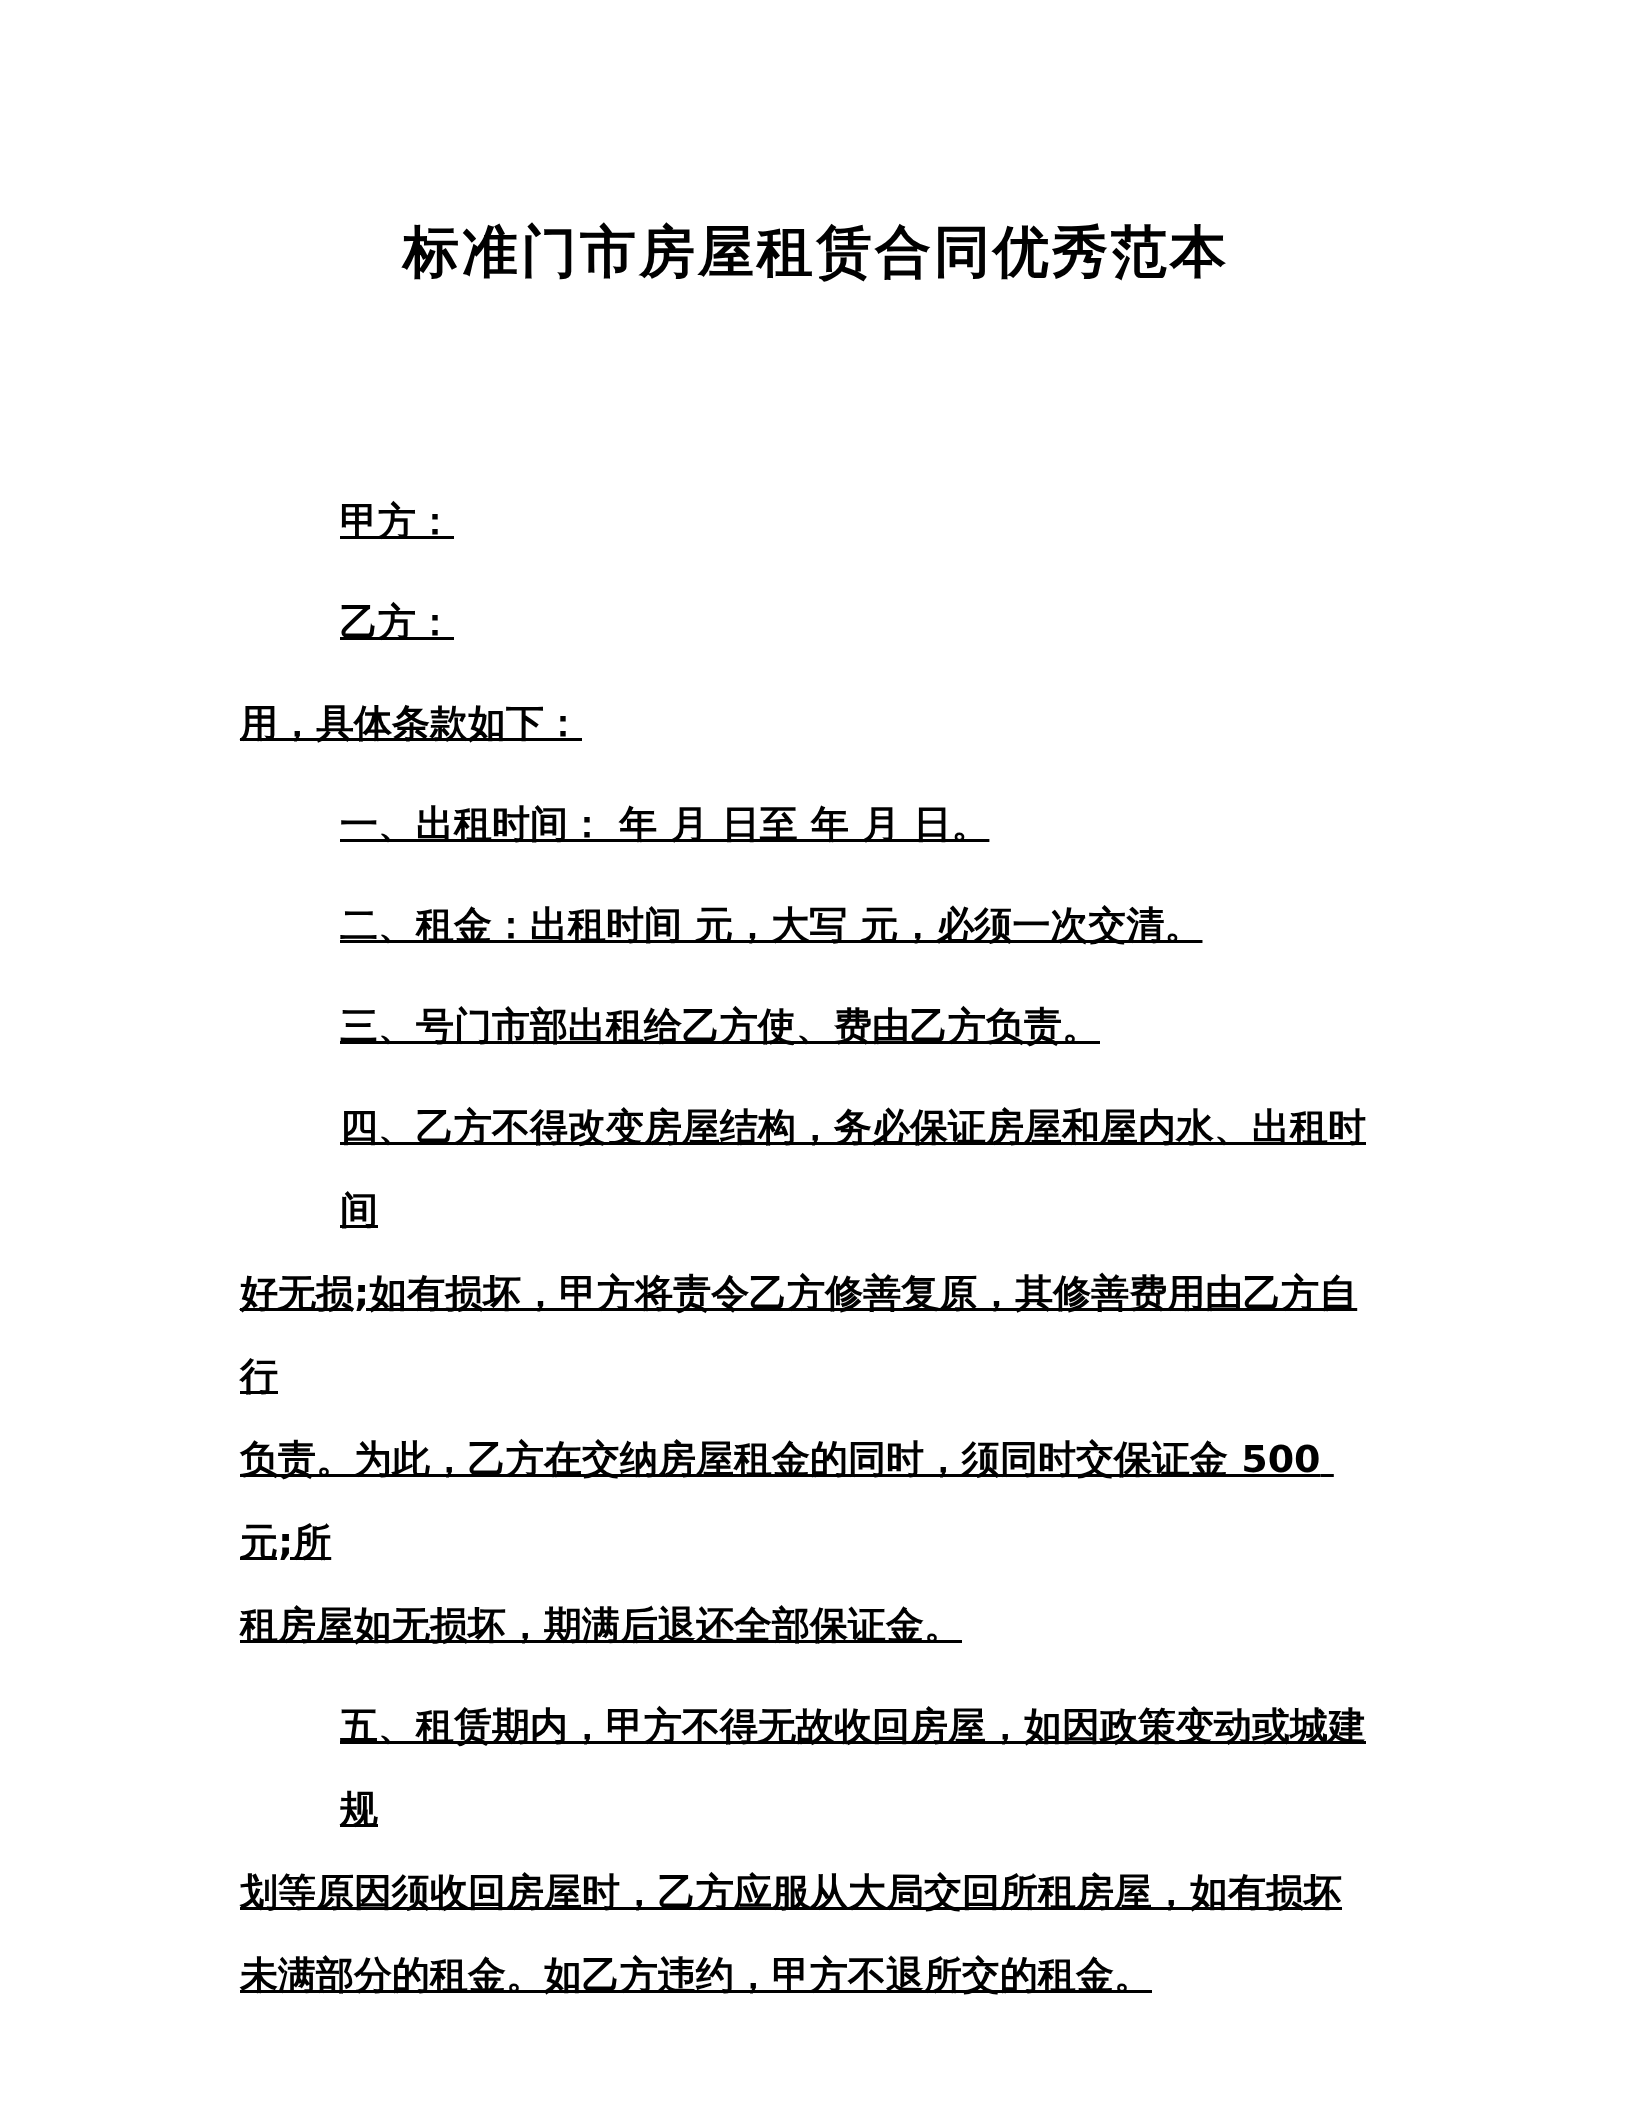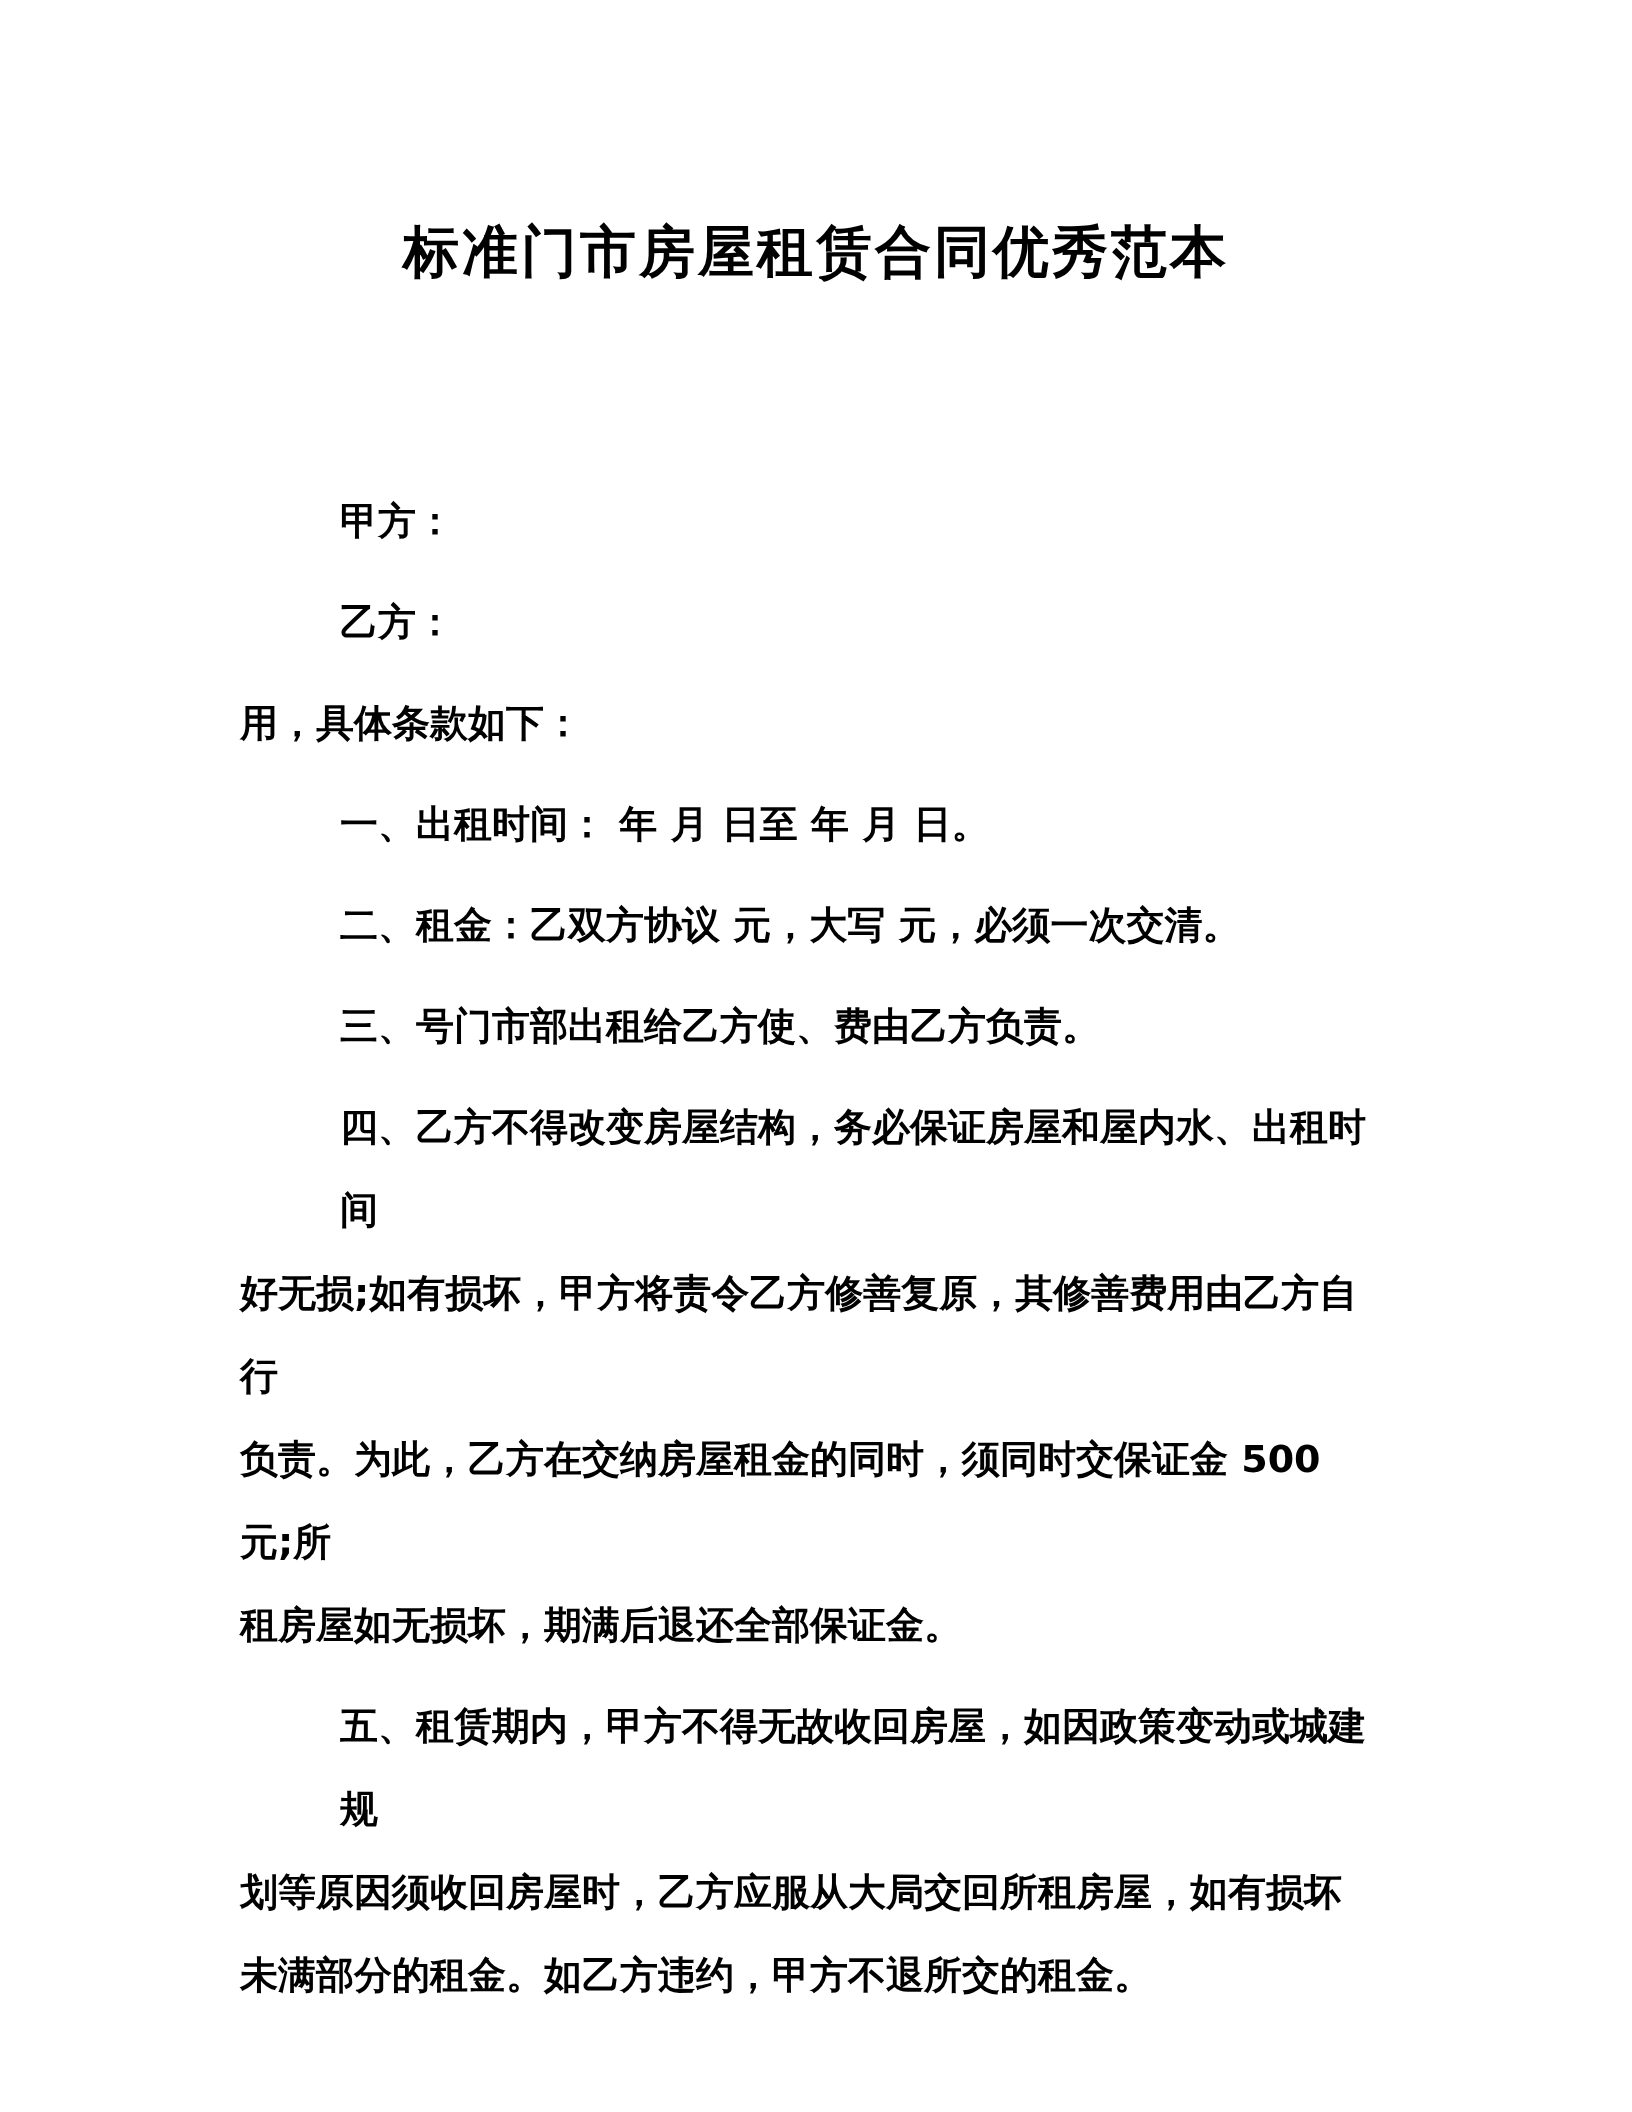--- a/index.html
+++ b/index.html
@@ -31,20 +31,21 @@
   }
   .doc-body {
     margin-top: 198px;
     padding: 0 242px 0 240px;
     font-size: 38px;
     color: #000000;
   }
   .para {
     margin: 0 17px 18px 0;
     padding: 0;
+    text-decoration: underline;
   }
   .line {
     line-height: 83px;
     white-space: pre-wrap;
   }
   .fl {
     padding-left: 100px; 
   }
 </style>
 </head>
@@ -66,21 +67,21 @@
 
     <div class="para">
       <div class="line">用，具体条款如下：</div>
     </div>
 
     <div class="para">
       <div class="line fl">一、出租时间： 年 月 日至 年 月 日。</div>
     </div>
 
     <div class="para">
-      <div class="line fl">二、租金：乙双方协议 元，大写 元，必须一次交清。</div>
+      <div class="line fl">二、租金：出租时间 元，大写 元，必须一次交清。</div>
     </div>
 
     <div class="para">
       <div class="line fl">三、号门市部出租给乙方使、费由乙方负责。</div>
     </div>
 
     <div class="para">
       <div class="line fl">四、乙方不得改变房屋结构，务必保证房屋和屋内水、出租时间</div>
       <div class="line">好无损;如有损坏，甲方将责令乙方修善复原，其修善费用由乙方自行</div>
       <div class="line">负责。为此，乙方在交纳房屋租金的同时，须同时交保证金 500 元;所</div>

